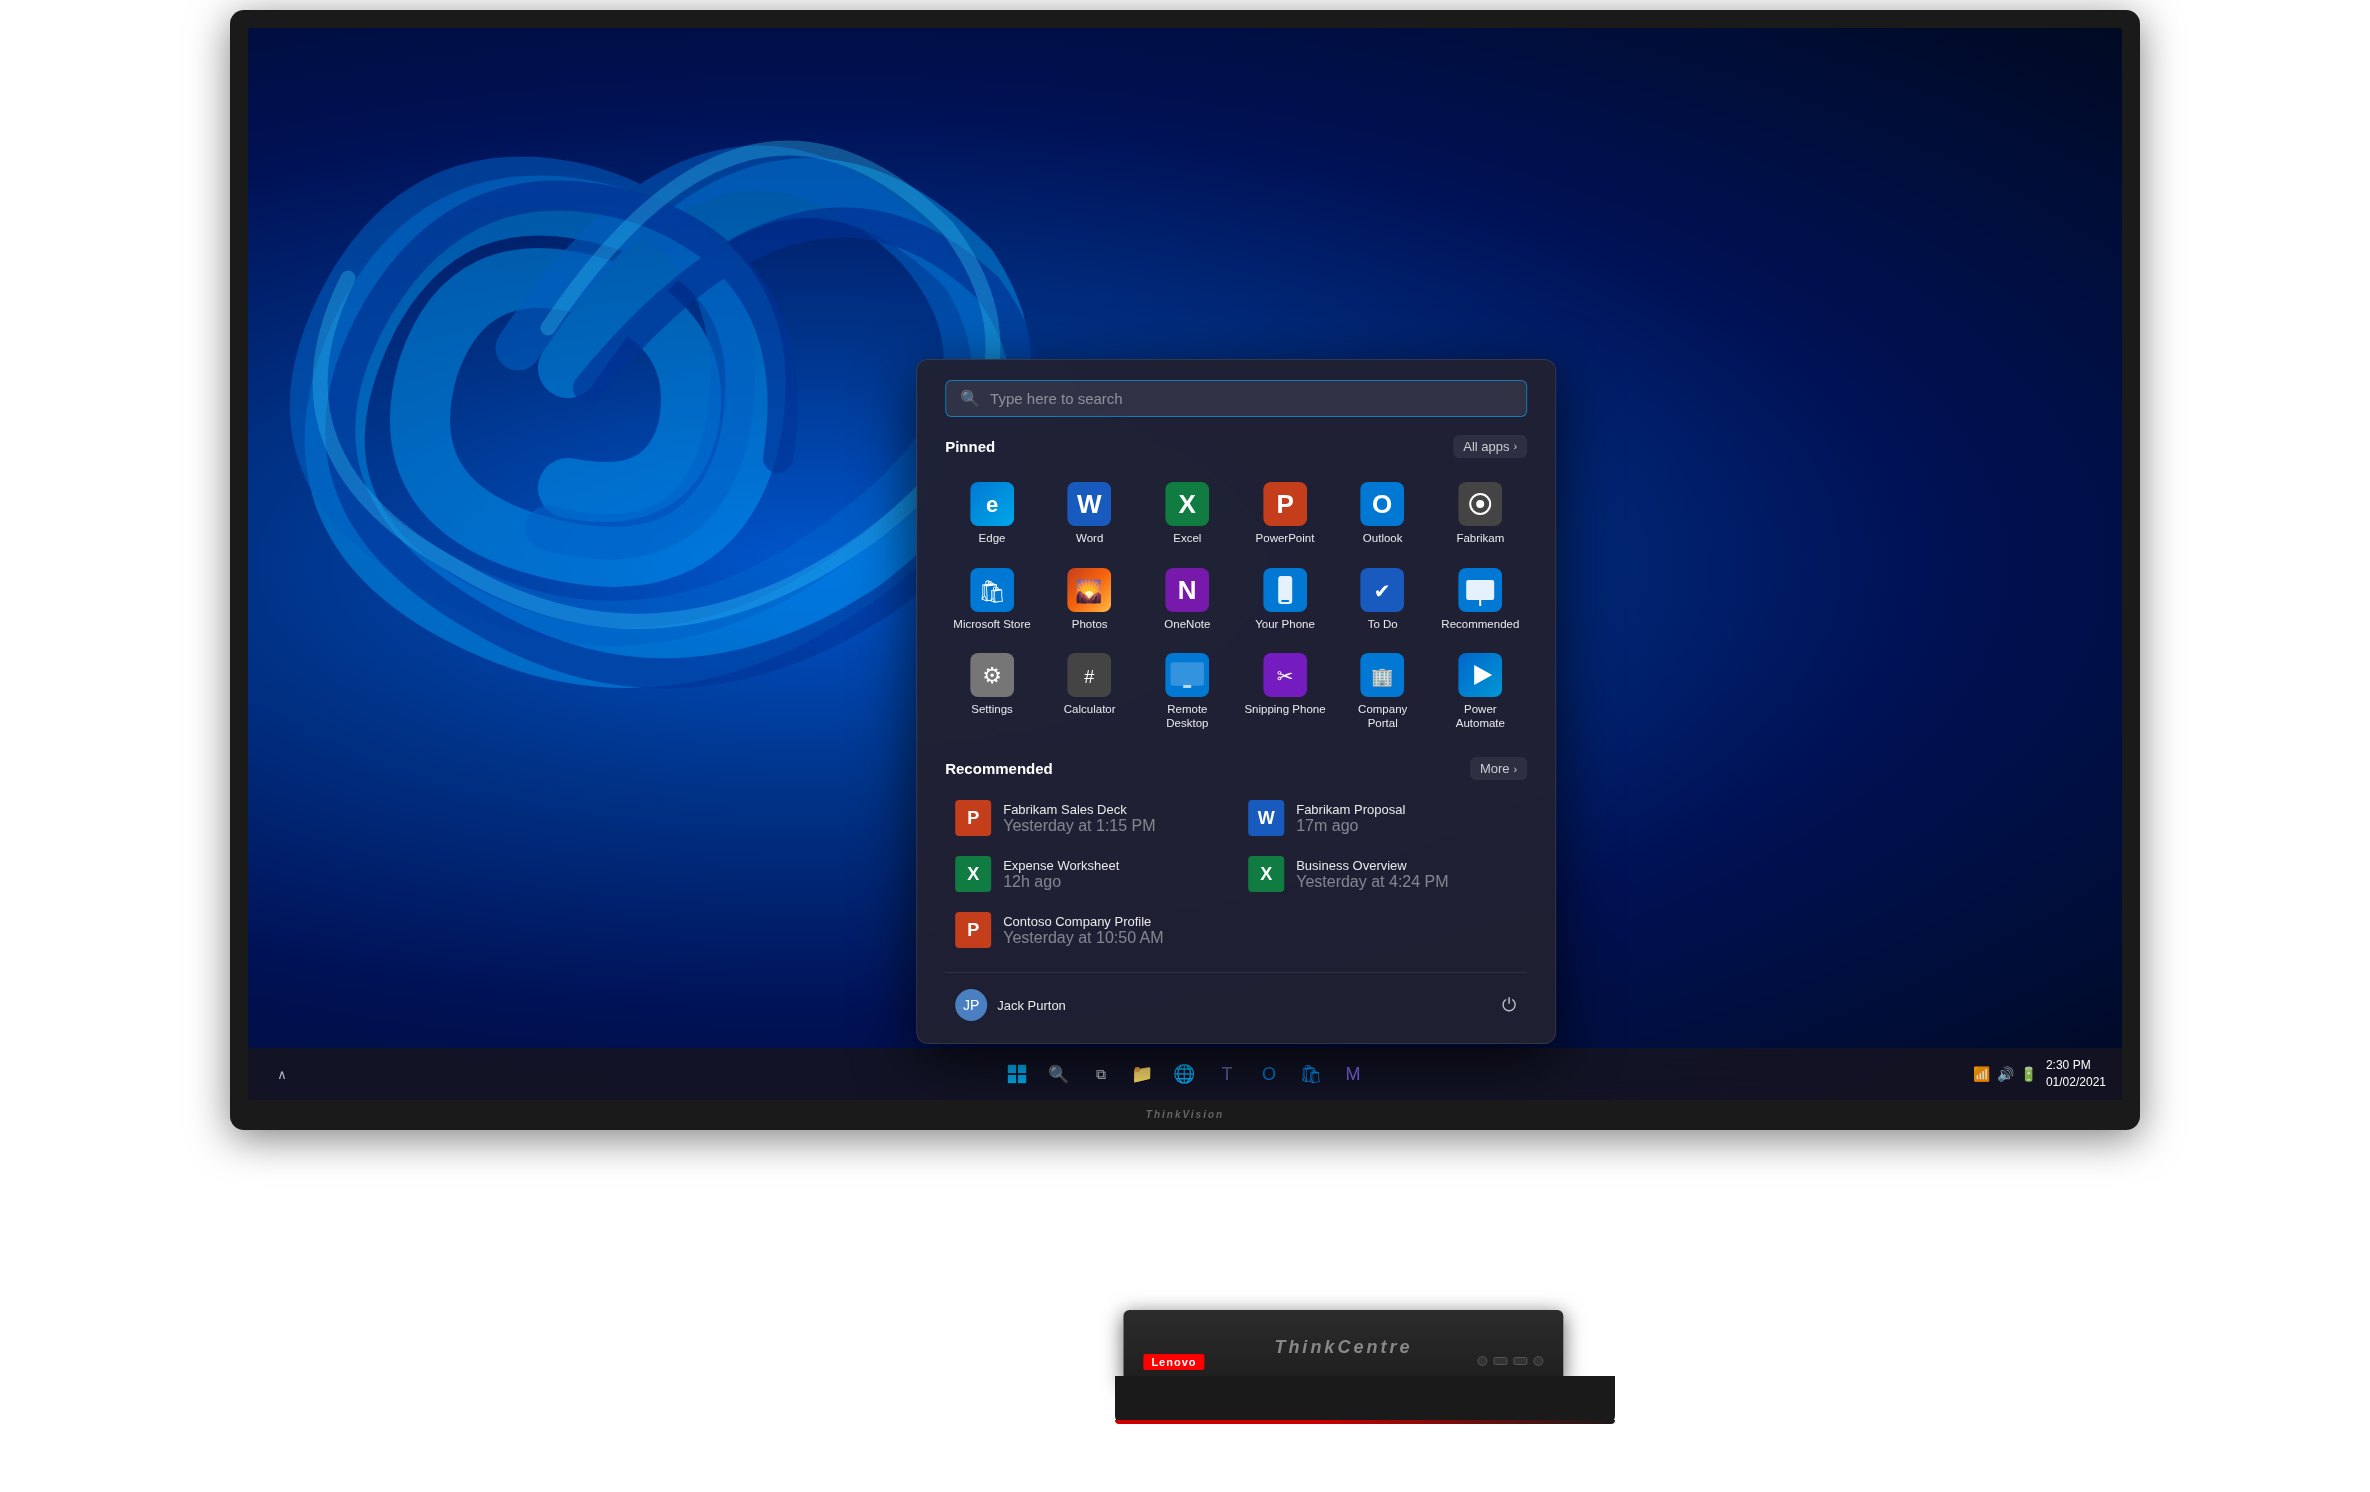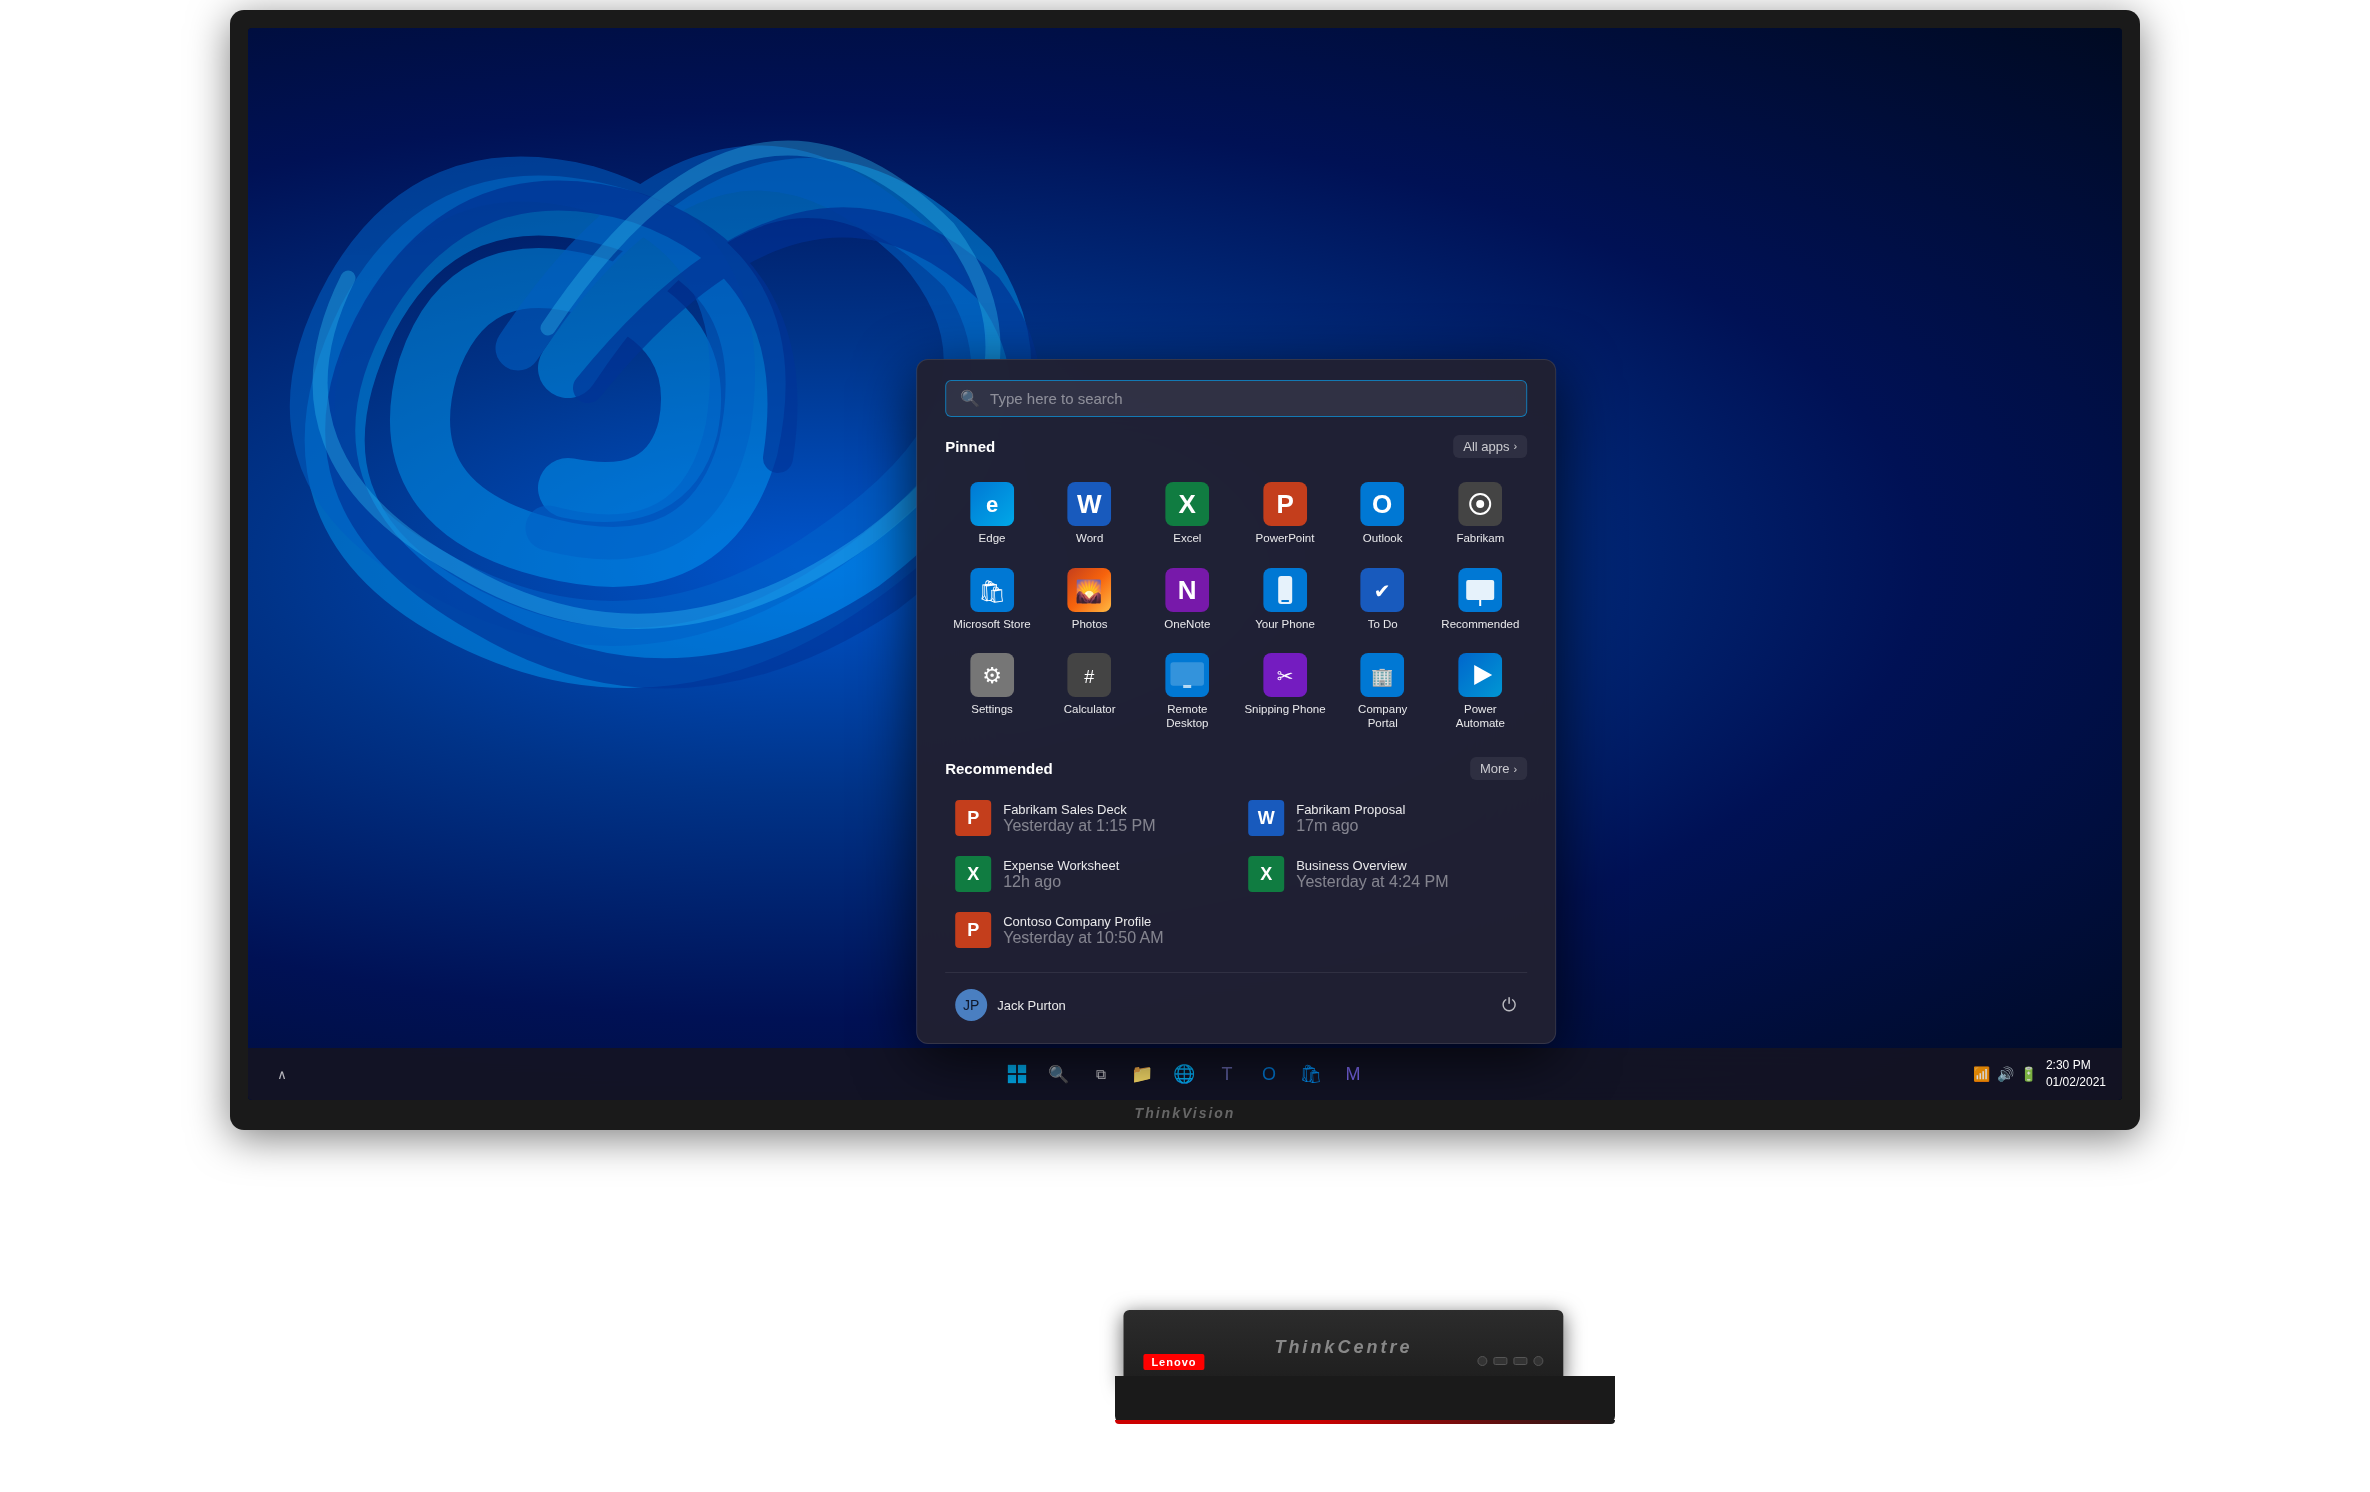--- a/index.html
+++ b/index.html
@@ -294,21 +294,21 @@
 
     .avatar {
       width: 32px;
       height: 32px;
       border-radius: 50%;
       background: #4a7fc1;
       display: flex;
       align-items: center;
       justify-content: center;
       font-size: 14px;
-      color: #0f172a;
+      color: #ffffff;
     }
 
     .user-name {
       color: rgba(255,255,255,0.9);
       font-size: 13px;
     }
 
     .power-btn {
       width: 36px;
       height: 36px;
@@ -351,21 +351,21 @@
       position: absolute;
       bottom: 6px;
       left: 20px;
       right: 20px;
       height: 3px;
       background: #cc0000;
     }
 
     .monitor-brand {
       color: #666;
-      font-size: 14px;
+      font-size: 10px;
       font-weight: 700;
       letter-spacing: 2px;
       font-style: italic;
       margin-top: 40px;
     }
 
     
     .thinkcentre {
       position: absolute;
       bottom: 130px;

